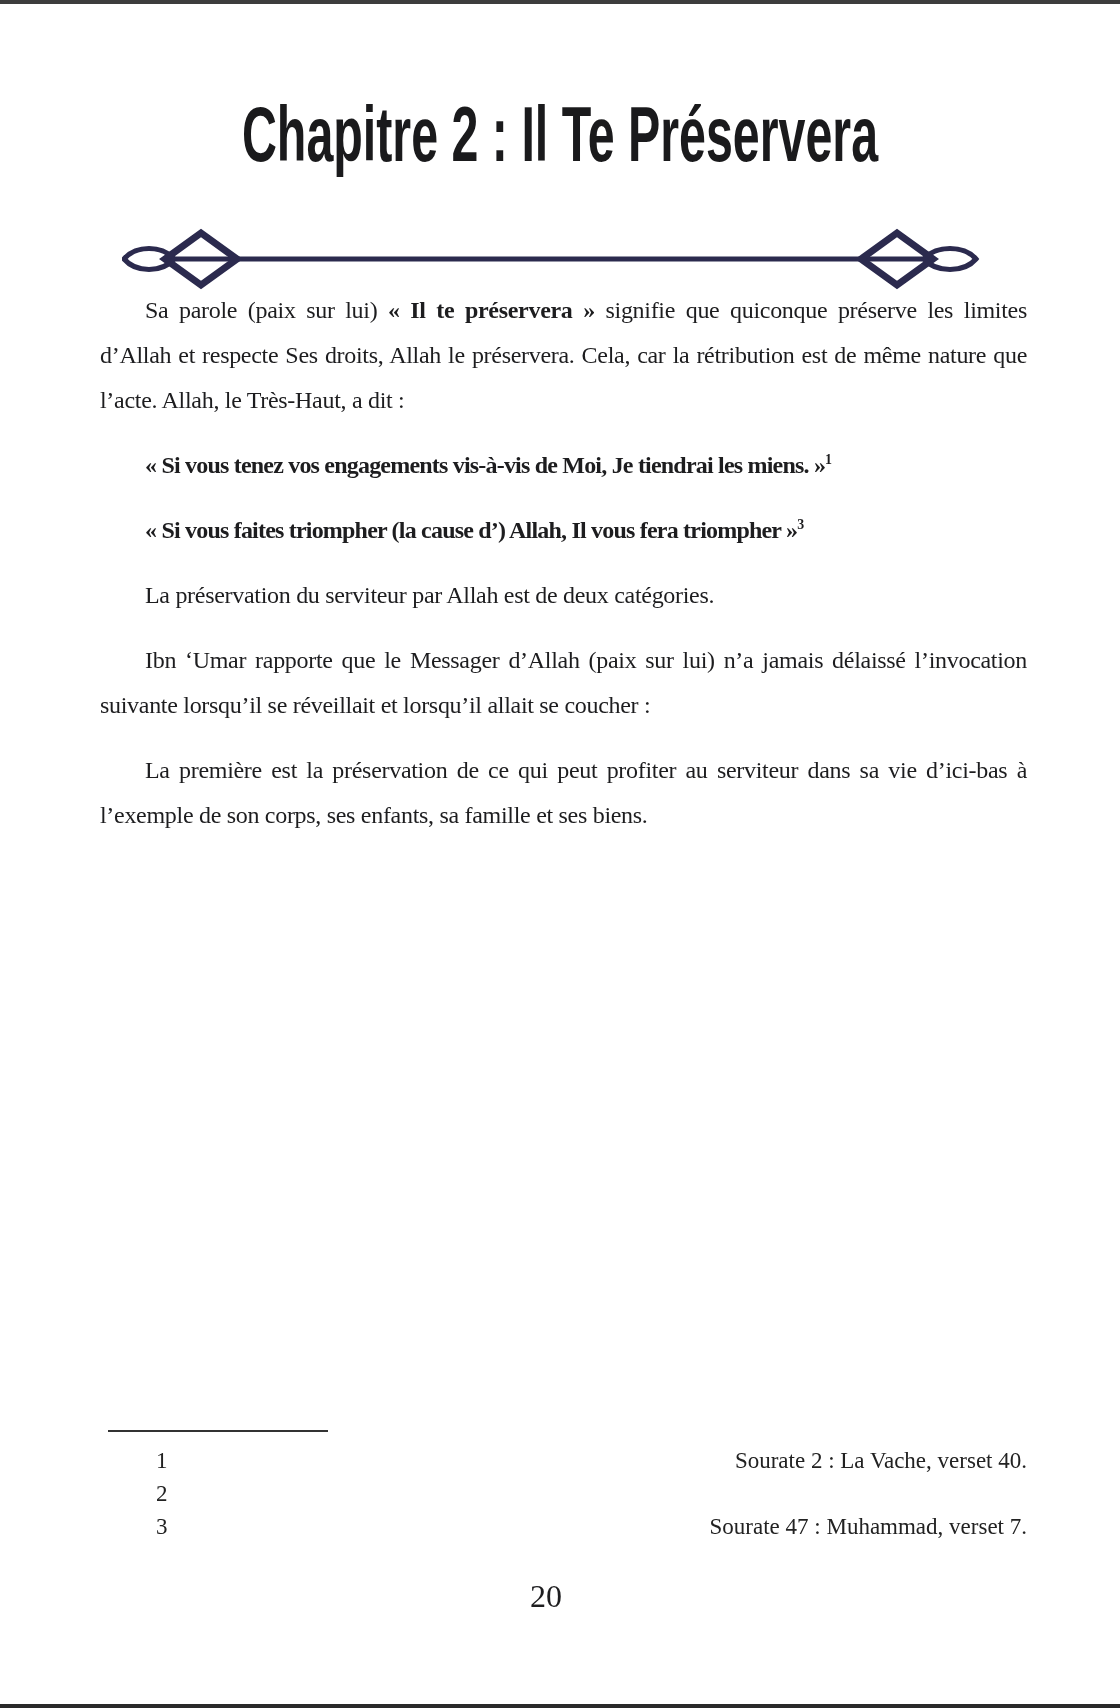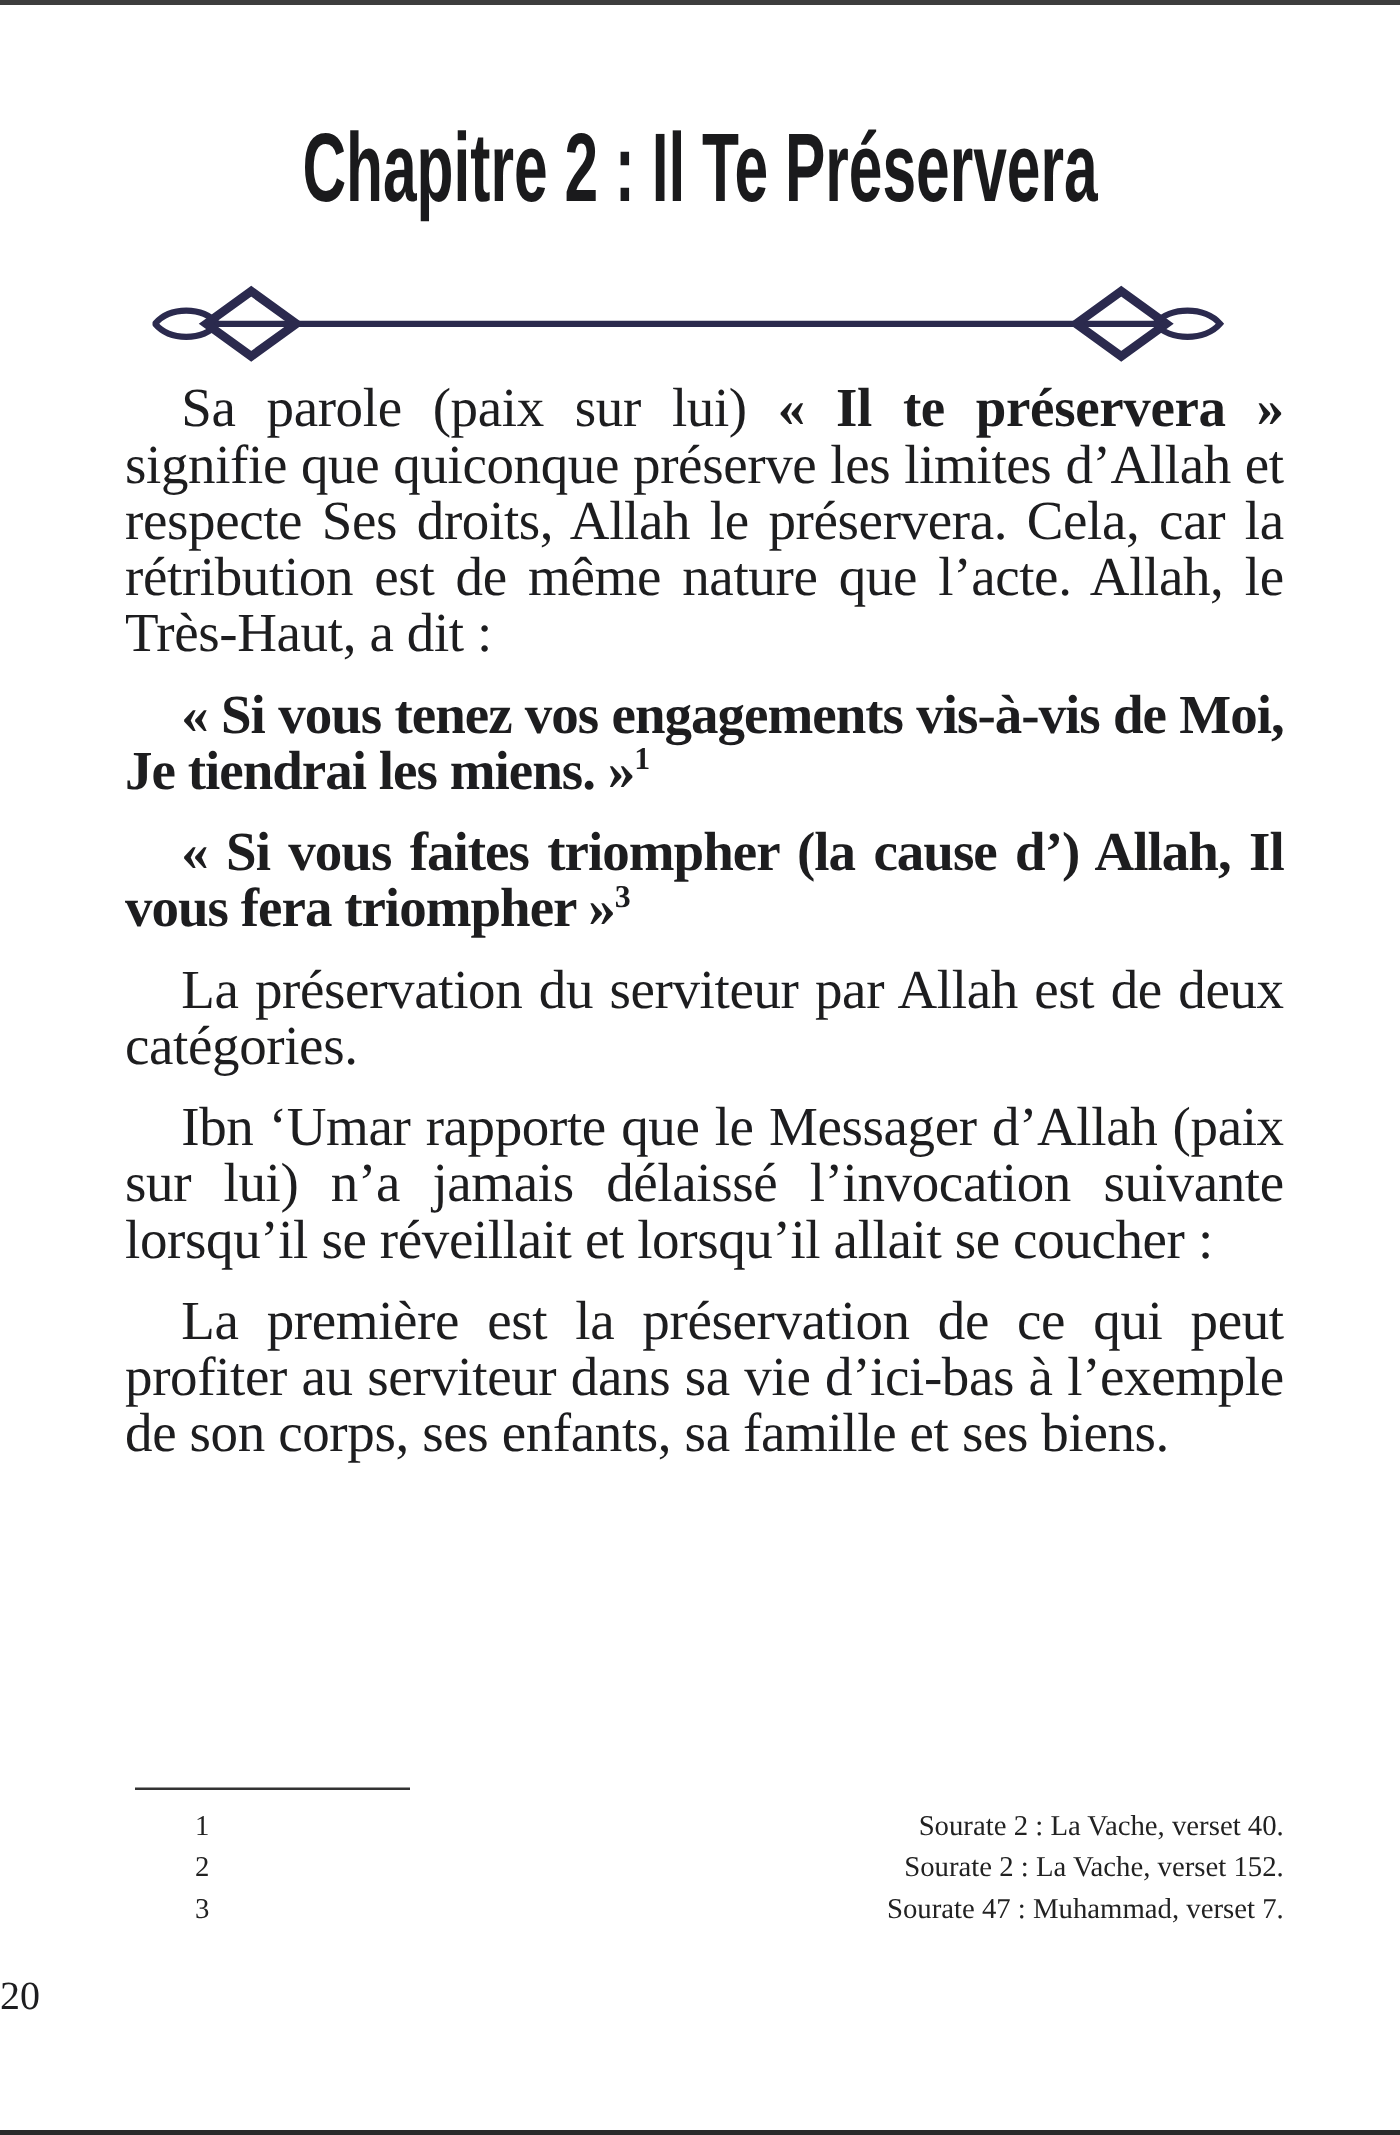--- a/index.html
+++ b/index.html
@@ -43,26 +43,25 @@
   .divider-wrap {
     position: absolute;
     top: 219px; left: 122px;
     width: 858px; height: 80px;
   }
 
   .body-text {
     position: absolute;
     top: 288px; left: 100px;
     width: 927px;
-    font-size: 44px;
+    font-size: 24px;
     line-height: 45px;
     letter-spacing: -0.3px;
     text-align: justify;
     color: #1d1d1f;
-    margin-top: 16px;
   }
   .body-text p {
     margin: 0 0 20px 0;
     text-indent: 45px;
   }
   .quote {
     font-weight: bold;
     letter-spacing: -0.8px;
   }
   .inline-bold { font-weight: bold; }
@@ -90,21 +89,21 @@
     padding-left: 56px;
     line-height: 33px;
   }
   .fn-num { flex: none; width: 40px; }
   .fn-text { flex: 1; text-align: right; }
 
   .page-number {
     position: absolute;
     top: 1578px; left: 0;
     width: 1092px;
-    text-align: left;
+    text-align: center;
     font-size: 32px;
     color: #1d1d1f;
   }
 </style>
 </head>
 <body>
 
 <div class="edge-bar-top"></div>
 
 <h1 class="chapter-title">Chapitre 2 : Il Te Préservera</h1>
@@ -139,21 +138,20 @@
 
 <div class="footnotes">
   <div class="fn-separator"></div>
 
   <div class="fn-row">
     <span class="fn-num">1</span>
     <span class="fn-text">Sourate 2 : La Vache, verset 40.</span>
   </div>
   <div class="fn-row">
     <span class="fn-num">2</span>
-    <span class="fn-text">Sourate 2 : La Vache, verset 152.</span>
   </div>
   <div class="fn-row">
     <span class="fn-num">3</span>
     <span class="fn-text">Sourate 47 : Muhammad, verset 7.</span>
   </div>
 </div>
 
 <div class="page-number">20</div>
 
 <div class="edge-bar-bottom"></div>

